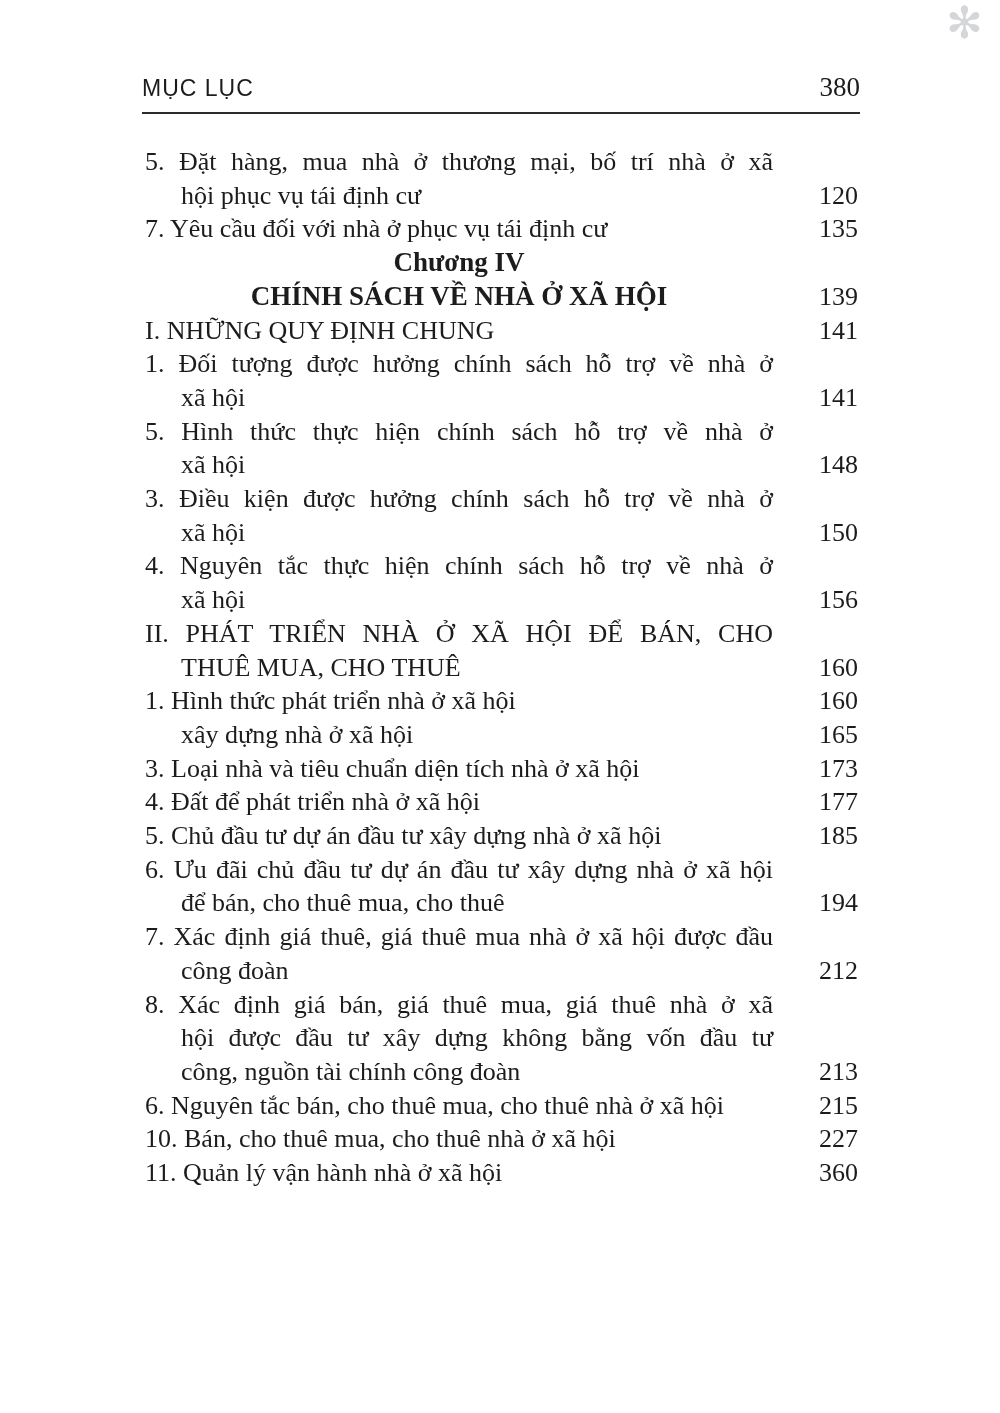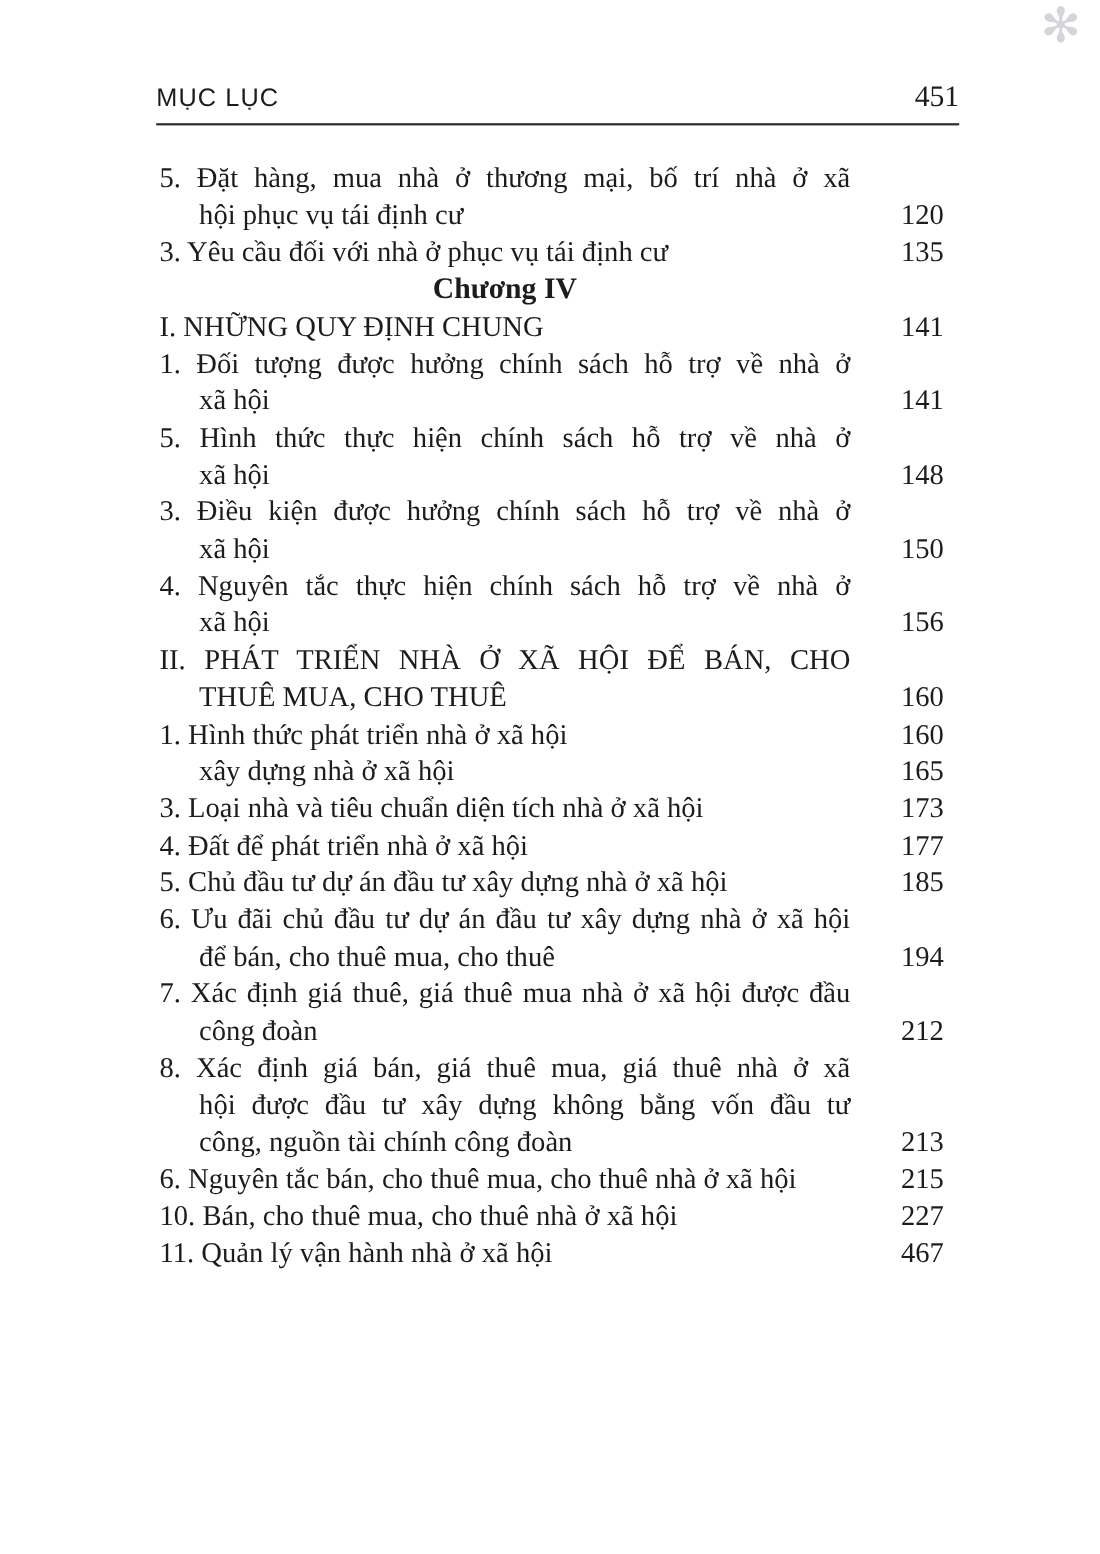--- a/index.html
+++ b/index.html
@@ -11,21 +11,21 @@
     font-family:"Liberation Serif", serif;
     overflow:hidden;
   }
   .watermark {
     position:absolute; top:2px; left:946px;
     font-size:44px; line-height:1;
     color:#d5d6da;
     user-select:none;
   }
   .header {
-    position:absolute; left:142px; right:128px; top:72px;
+    position:absolute; left:142px; right:140px; top:72px;
     display:flex; justify-content:space-between; align-items:baseline;
     border-bottom:2px solid #2b2b2b;
     padding-bottom:9px;
   }
   .header-title {
     font-family:"Liberation Sans", sans-serif;
     font-size:23px; letter-spacing:1px;
   }
   .header-num { font-size:27px; }
   .toc {
@@ -49,32 +49,33 @@
     text-align:center;
   }
 </style>
 </head>
 <body>
 
 <div class="page">
   <div class="watermark">✻</div>
   <div class="header">
     <span class="header-title">MỤC LỤC</span>
-    <span class="header-num">451</span>
+    <span class="header-num">380</span>
   </div>
   <div class="toc">
       <div class="entry item">
         <div class="row fill"><span class="text">5. Đặt hàng, mua nhà ở thương mại, bố trí nhà ở xã</span></div>
         <div class="row cont last"><span class="text">hội phục vụ tái định cư</span><span class="pagenum">120</span></div>
       </div>
       <div class="entry item">
-        <div class="row last"><span class="text">3. Yêu cầu đối với nhà ở phục vụ tái định cư</span><span class="pagenum">135</span></div>
+        <div class="row last"><span class="text">7. Yêu cầu đối với nhà ở phục vụ tái định cư</span><span class="pagenum">135</span></div>
       </div>
       <div class="entry chapter">
         <div class="row"><span class="text">Chương IV</span></div>
+        <div class="row last"><span class="text">CHÍNH SÁCH VỀ NHÀ Ở XÃ HỘI</span><span class="pagenum">139</span></div>
       </div>
       <div class="entry section">
         <div class="row last"><span class="text">I. NHỮNG QUY ĐỊNH CHUNG</span><span class="pagenum">141</span></div>
       </div>
       <div class="entry item">
         <div class="row fill"><span class="text">1. Đối tượng được hưởng chính sách hỗ trợ về nhà ở</span></div>
         <div class="row cont last"><span class="text">xã hội</span><span class="pagenum">141</span></div>
       </div>
       <div class="entry item">
         <div class="row fill"><span class="text">5. Hình thức thực hiện chính sách hỗ trợ về nhà ở</span></div>
@@ -120,16 +121,16 @@
         <div class="row cont fill"><span class="text">hội được đầu tư xây dựng không bằng vốn đầu tư</span></div>
         <div class="row cont last"><span class="text">công, nguồn tài chính công đoàn</span><span class="pagenum">213</span></div>
       </div>
       <div class="entry item">
         <div class="row last"><span class="text">6. Nguyên tắc bán, cho thuê mua, cho thuê nhà ở xã hội</span><span class="pagenum">215</span></div>
       </div>
       <div class="entry item">
         <div class="row last"><span class="text">10. Bán, cho thuê mua, cho thuê nhà ở xã hội</span><span class="pagenum">227</span></div>
       </div>
       <div class="entry item">
-        <div class="row last"><span class="text">11. Quản lý vận hành nhà ở xã hội</span><span class="pagenum">467</span></div>
+        <div class="row last"><span class="text">11. Quản lý vận hành nhà ở xã hội</span><span class="pagenum">360</span></div>
       </div>
     </div>
 </div>
 
 </body></html>

